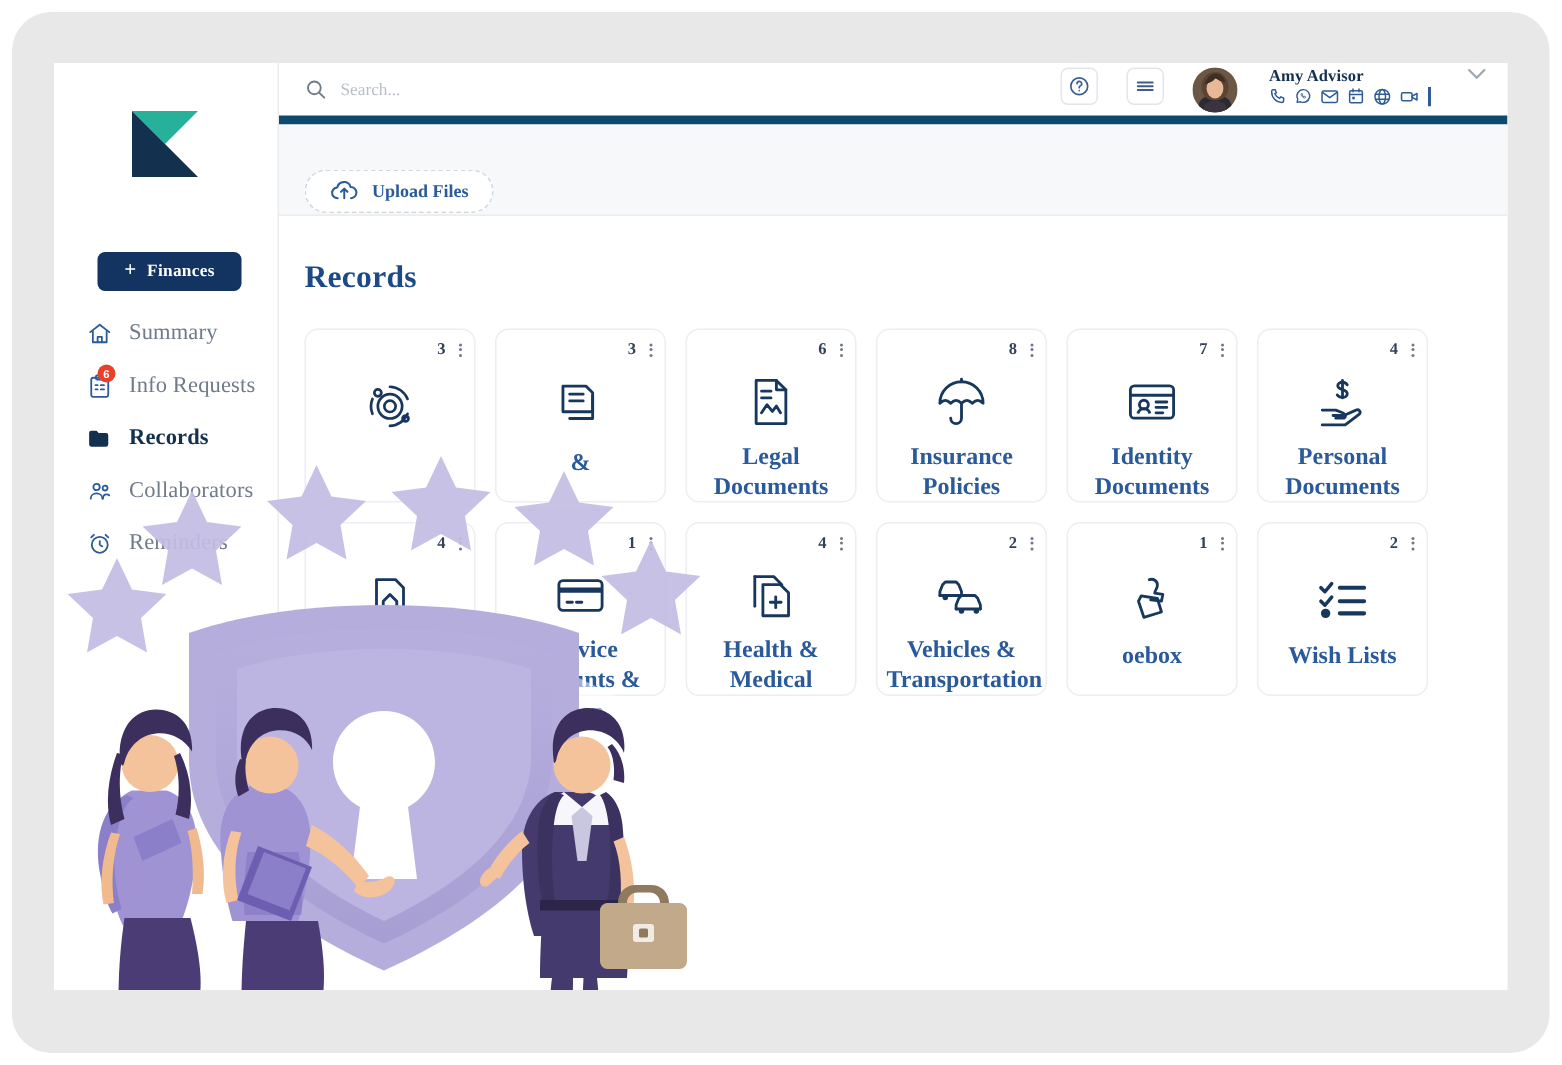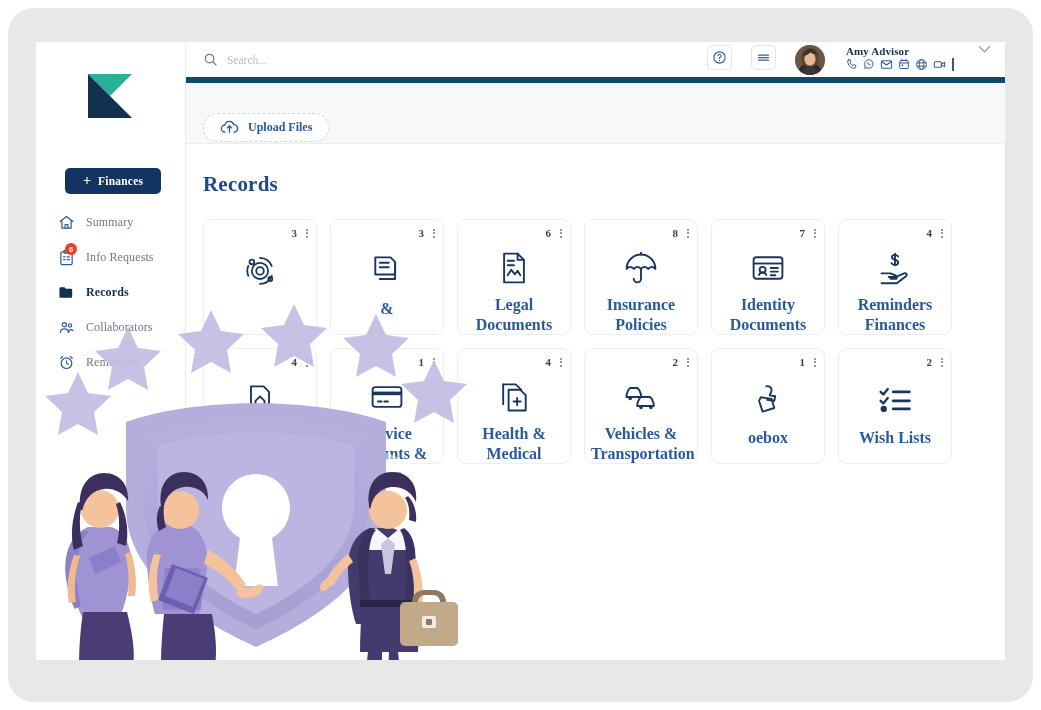--- a/index.html
+++ b/index.html
@@ -54,21 +54,21 @@
   }
   .shortcuts-btn .plus { font-size: 14px; font-weight: bold; line-height: 1; }
   .nav { position: absolute; left: 0; top: 163px; width: 150px; }
   .nav-item {
     position: relative;
     height: 35px; display: flex; align-items: center;
     padding-left: 22px; gap: 11px; cursor: pointer;
   }
   .nav-icon { width: 17px; height: 17px; flex: 0 0 17px; position: relative; }
   .nav-label {
-    font-size: 12px; color: #6f7a8a; letter-spacing: .1px;
+    font-size: 15px; color: #6f7a8a; letter-spacing: .1px;
     white-space: nowrap;
     text-align: right;
   }
   .nav-item.active .nav-label { color: #13304f; font-weight: bold; }
   .badge {
     position: absolute; left: 29px; top: 3px;
     width: 12px; height: 12px; border-radius: 50%;
     background: #e8402a; color: #fff;
     font-size: 7.5px; font-weight: bold;
     display: flex; align-items: center; justify-content: center;
@@ -470,21 +470,21 @@
               </span>
             </div>
             <div class="card-icon">
               <svg width="36" height="36" viewBox="0 0 40 40" fill="none" stroke="#17375e" stroke-width="2.1" stroke-linecap="round" stroke-linejoin="round">
                 <path d="M20 4v13"></path>
                 <path d="M23.5 7.2c-.9-1.3-2.2-1.8-3.6-1.8-2 0-3.4 1.1-3.4 2.6 0 3.6 7 2 7 5.8 0 1.6-1.5 2.8-3.6 2.8-1.6 0-3-.6-3.8-1.8"></path>
                 <path d="M5 26h10l5 2c2 1 3 3 1 4h-6"></path>
                 <path d="M13 30h8l9-4c2-1 4 1 2.5 3L22 37H5"></path>
               </svg>
             </div>
-            <div class="card-label">Reminders Finances</div>
+            <div class="card-label">Personal Documents</div>
           </div>
           <div class="card">
             <div class="card-top">
               <span class="card-count">4</span>
               <span class="card-kebab">
                 <i></i>
                 <i></i>
                 <i></i>
               </span>
             </div>

